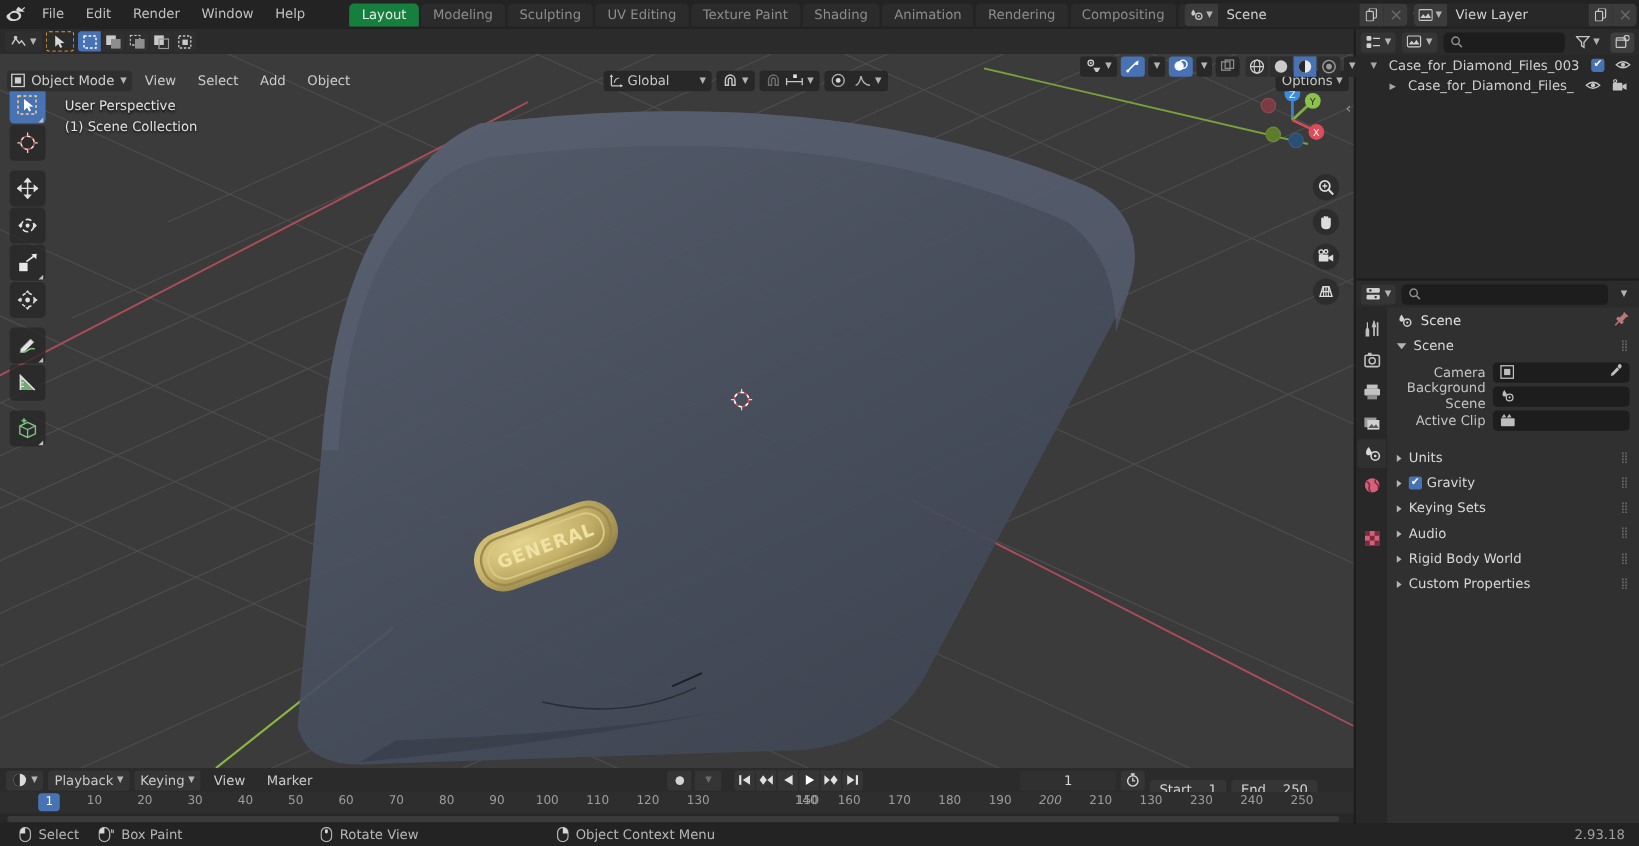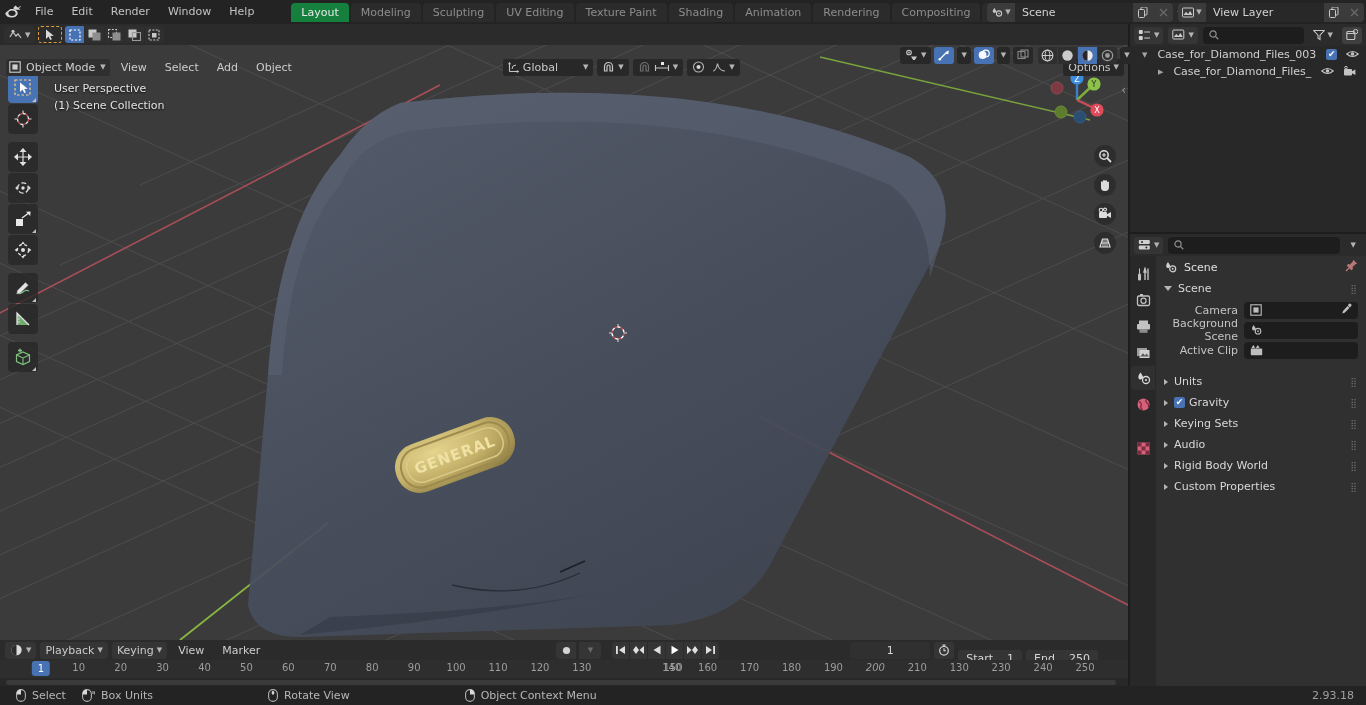--- a/index.html
+++ b/index.html
@@ -1013,21 +1013,21 @@
           <path d="M0.6 5.5 V4.9 a4.4 4.4 0 0 1 4.4 -4.3 V5.5 Z" fill="#d8d8d8"></path>
         </svg>
       <span>Select</span>
     </div>
     <div class="st-item">
       <svg width="13" height="13" viewBox="0 0 13 13">
           <rect x="0.6" y="0.6" width="8.8" height="11.8" rx="4.4" fill="none" stroke="#b0b0b0" stroke-width="1.1"></rect>
           <path d="M0.6 5.5 V4.9 a4.4 4.4 0 0 1 4.4 -4.3 V5.5 Z" fill="#d8d8d8"></path>
           <path d="M11 2 V5 M12.4 2.4 V5.4" stroke="#b0b0b0" stroke-width="1"></path>
         </svg>
-      <span>Box Units</span>
+      <span>Box Paint</span>
     </div>
     <div class="st-item" style="margin-left:115px">
       <svg width="10" height="13" viewBox="0 0 10 13">
           <rect x="0.6" y="0.6" width="8.8" height="11.8" rx="4.4" fill="none" stroke="#b0b0b0" stroke-width="1.1"></rect>
           <rect x="3.8" y="2" width="2.4" height="3.6" rx="1.2" fill="#d8d8d8"></rect>
         </svg>
       <span>Rotate View</span>
     </div>
     <div class="st-item" style="margin-left:115px">
       <svg width="10" height="13" viewBox="0 0 10 13">

